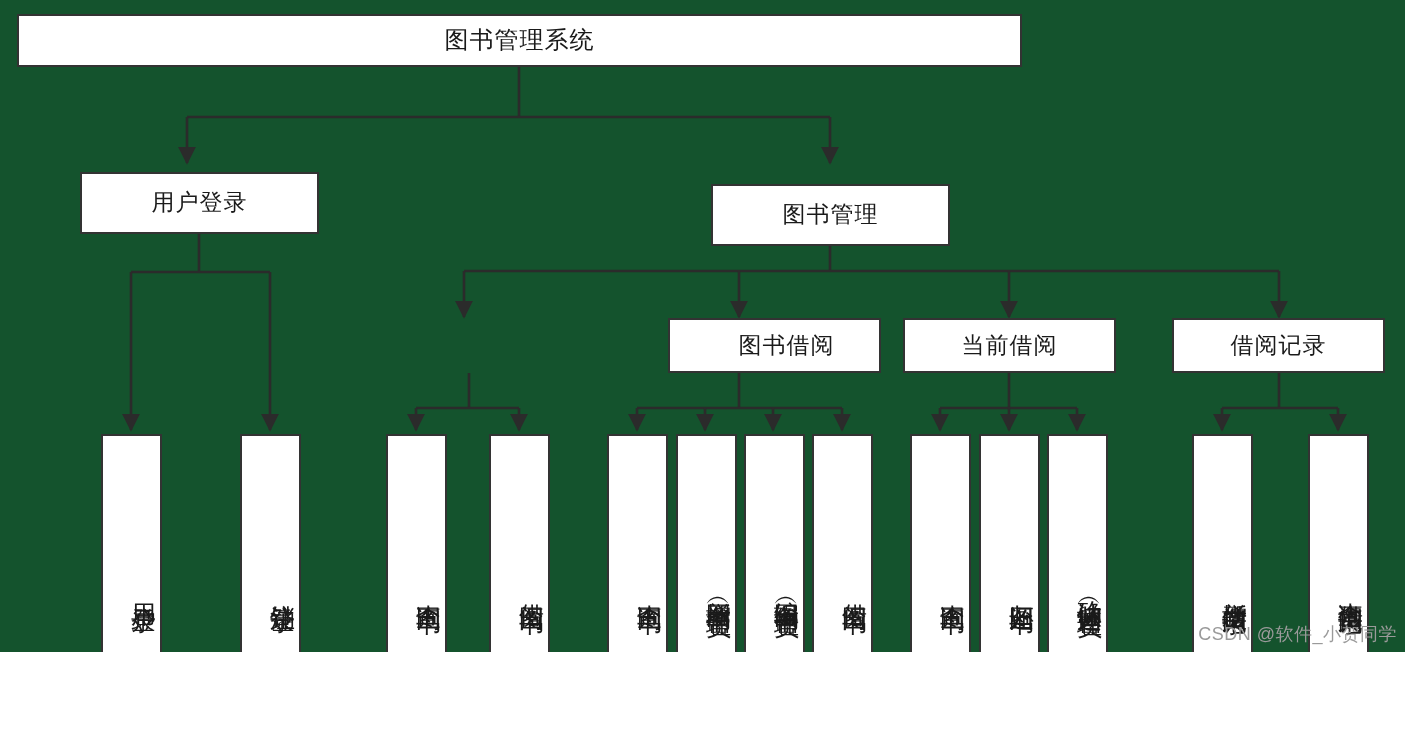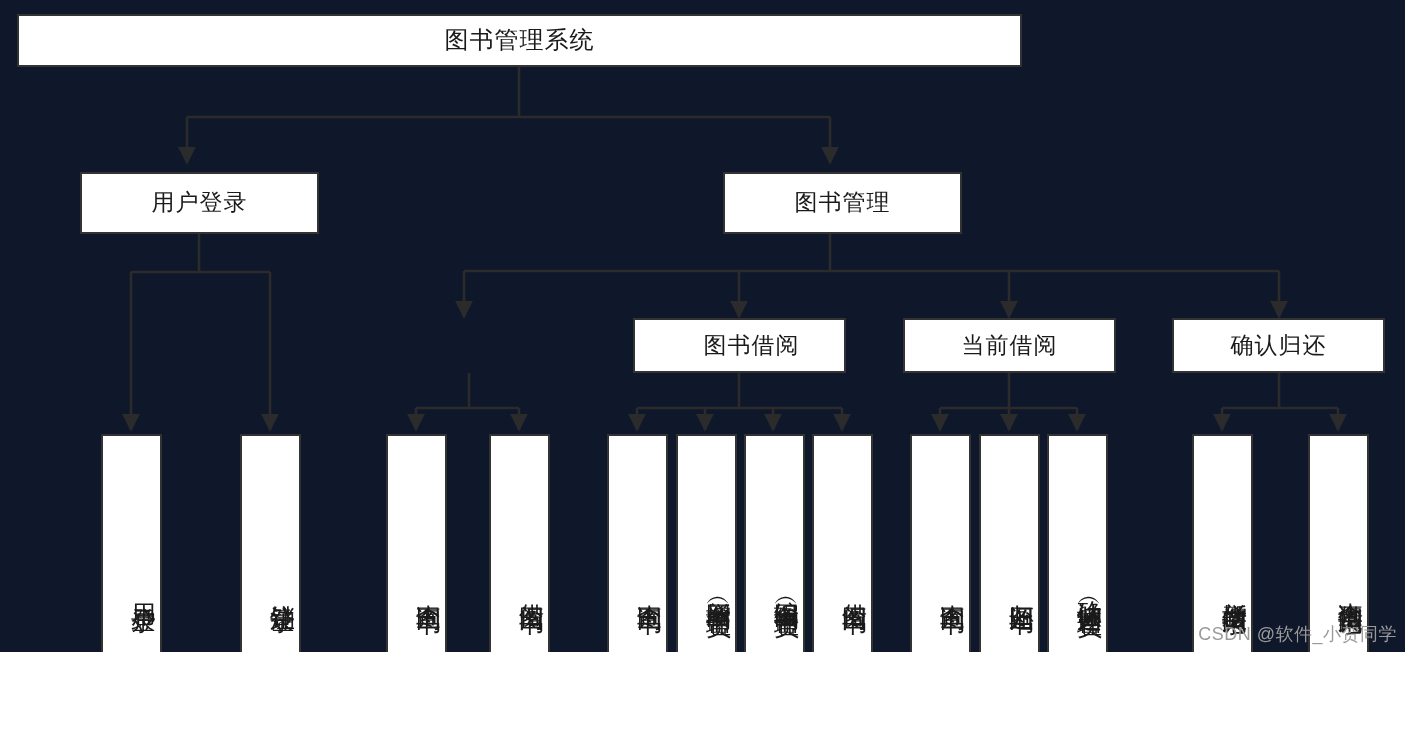--- a/index.html
+++ b/index.html
@@ -1,17 +1,17 @@
 <!DOCTYPE html>
 <html><head>
 <meta charset="utf-8">
 <style>
   html,body{margin:0;padding:0;background:#ffffff;}
   body{width:1405px;height:747px;font-family:"Liberation Sans","DejaVu Sans",sans-serif;}
-  #stage{position:relative;width:1405px;height:652px;overflow:hidden;background:#0f172a;}
+  #stage{position:relative;width:1405px;height:652px;overflow:hidden;background:#14532d;}
   svg.wires{position:absolute;left:0;top:0;width:1405px;height:747px;pointer-events:none;}
   .node{position:absolute;box-sizing:border-box;background:#ffffff;border:2px solid #333333;
         display:flex;align-items:center;justify-content:center;color:#1a1a1a;}
   .node-h{font-size:23px;letter-spacing:1px;line-height:1.2;white-space:nowrap;}
   .node-root{font-size:24px;}
   .node-v{writing-mode:vertical-rl;text-orientation:upright;font-size:25px;line-height:1.28;
           letter-spacing:2px;padding-top:6px;align-items:flex-start;}
   .node-v.pad-top{padding-top:10px;}
   .watermark{position:absolute;right:8px;bottom:6px;font-size:18px;color:#9a9a9a;
              letter-spacing:0.5px;white-space:nowrap;margin-left:44px;}
@@ -71,32 +71,32 @@
     </g>
   </svg>
 
   <div class="node node-h node-root" style="left:17px;top:14px;width:1005px;height:53px;">
     <span>图书管理系统</span>
   </div>
 
   <div class="node node-h" style="left:80px;top:172px;width:239px;height:62px;">
     <span>用户登录</span>
   </div>
-  <div class="node node-h" style="left:711px;top:172px;width:239px;height:62px;margin-left:12px;">
+  <div class="node node-h" style="left:711px;top:184px;width:239px;height:62px;">
     <span>图书管理</span>
   </div>
 
-  <div class="node node-h" style="left:633px;top:318px;width:213px;height:55px;padding-left:24px;">
+  <div class="node node-h" style="left:668px;top:318px;width:213px;height:55px;padding-left:24px;">
     <span>图书借阅</span>
   </div>
   <div class="node node-h" style="left:903px;top:318px;width:213px;height:55px;text-align:right;">
     <span>当前借阅</span>
   </div>
   <div class="node node-h" style="left:1172px;top:318px;width:213px;height:55px;">
-    <span>确认归还</span>
+    <span>借阅记录</span>
   </div>
 
   <div class="node node-v" style="left:101px;top:434px;width:61px;height:301px;">
     <span>用户登录</span>
   </div>
   <div class="node node-v" style="left:240px;top:434px;width:61px;height:301px;">
     <span>注销登录</span>
   </div>
 
   <div class="node node-v" style="left:386px;top:434px;width:61px;height:301px;">

